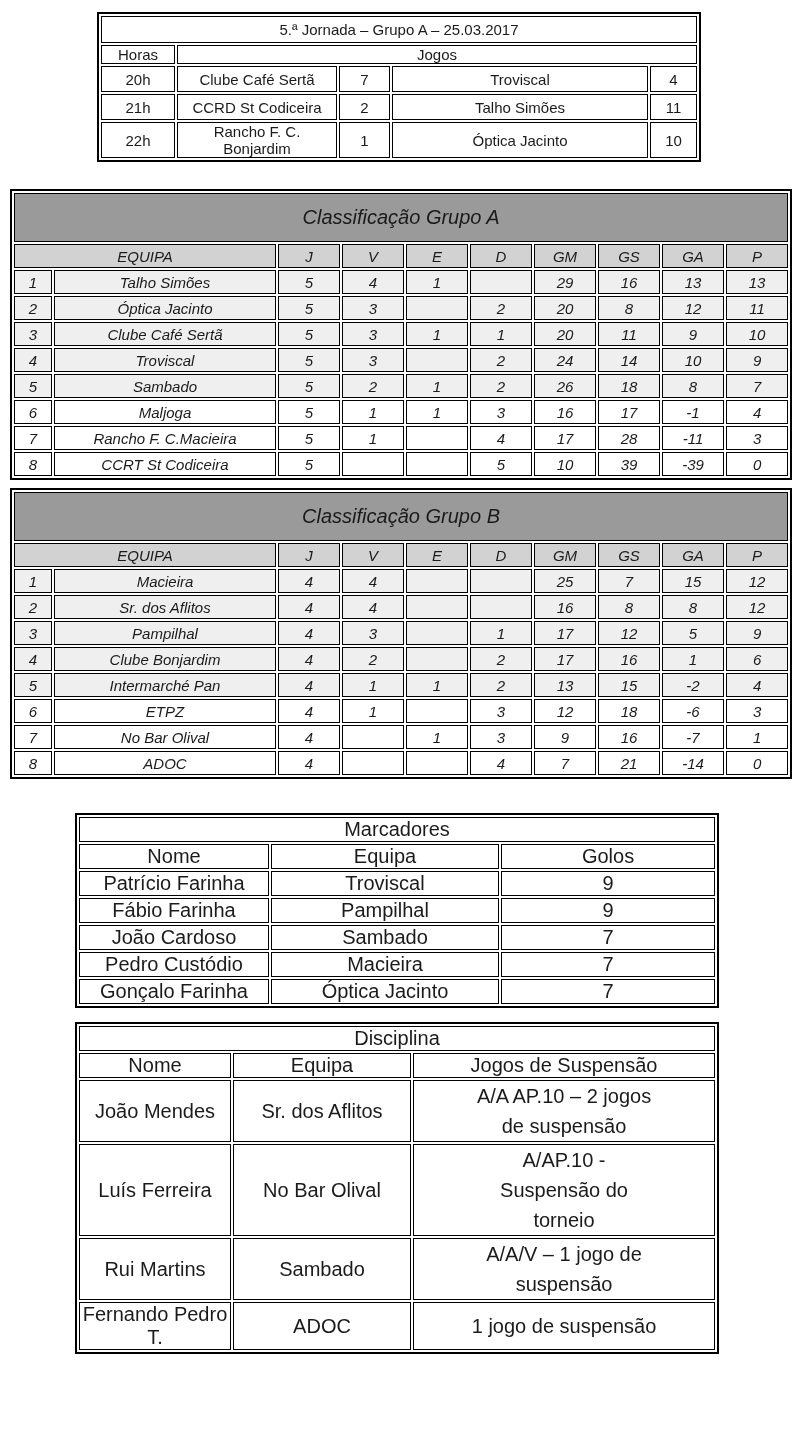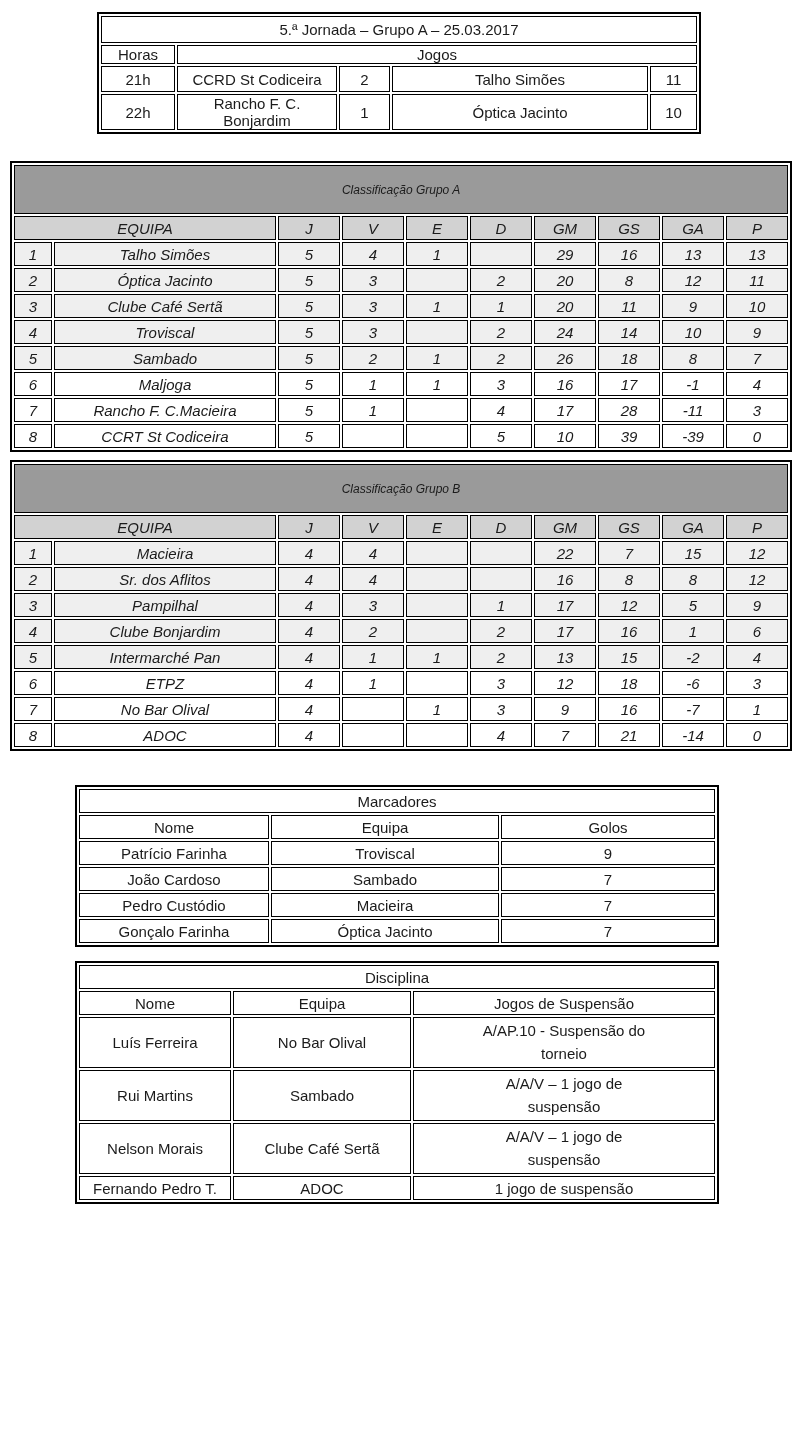--- a/index.html
+++ b/index.html
@@ -29,26 +29,26 @@
   .t1 { width: 593px; margin: 12px 0 0 97px; border: 2.5px solid #000; font-size: 15px; }
   .t1 td { height: 26px; }
   .t1 .r-title td { height: 27px; }
   .t1 .r-head td { height: 18px; }
 
   
   .clf { width: 780px; border: 2.5px solid #000; font-size: 15px; font-style: italic; }
   .clf-a { margin: 27px 0 0 10px; }
   .clf-b { margin: 8px 0 0 10px; }
   .clf td { height: 24px; }
-  .clf .r-gtitle td { background: #9a9a9a; height: 49px; font-size: 12px; }
+  .clf .r-gtitle td { background: #9a9a9a; height: 49px; font-size: 20px; }
   .clf .r-ghead td { background: #d2d2d2; }
   .clf tr.shade td { background: #efefef; }
 
   
-  .mc { width: 640px; border: 2.5px solid #000; font-size: 15px; }
+  .mc { width: 640px; border: 2.5px solid #000; font-size: 20px; }
   .mc td { height: 24px; }
   .mc-marc { margin: 34px 0 0 75px; }
   .mc-disc { margin: 14px 4px 0 75px; }
   .mc-disc tr.tall td { height: 51px; }
   .wrapn { display: block; max-width: 178px; margin: 0 auto; line-height: 1.5; }
 </style>
 </head>
 <body>
 
 <table class="t1">
@@ -61,20 +61,27 @@
   </colgroup>
   <tbody>
       <tr class="r-title">
     <td colspan="5">5.ª Jornada – Grupo A – 25.03.2017</td>
   </tr>
   <tr class="r-head">
     <td>Horas</td>
     <td colspan="4">Jogos</td>
   </tr>
   <tr>
+    <td>20h</td>
+    <td>Clube Café Sertã</td>
+    <td>7</td>
+    <td>Troviscal</td>
+    <td>4</td>
+  </tr>
+  <tr>
     <td>21h</td>
     <td>CCRD St Codiceira</td>
     <td>2</td>
     <td>Talho Simões</td>
     <td>11</td>
   </tr>
   <tr>
     <td>22h</td>
     <td>Rancho F. C. Bonjardim</td>
     <td>1</td>
@@ -239,21 +246,21 @@
     <td>GA</td>
     <td>P</td>
   </tr>
   <tr class="shade">
     <td>1</td>
     <td>Macieira</td>
     <td>4</td>
     <td>4</td>
     <td></td>
     <td></td>
-    <td>22</td>
+    <td>25</td>
     <td>7</td>
     <td>15</td>
     <td>12</td>
   </tr>
   <tr class="shade">
     <td>2</td>
     <td>Sr. dos Aflitos</td>
     <td>4</td>
     <td>4</td>
     <td></td>
@@ -352,20 +359,25 @@
     <td>Nome</td>
     <td>Equipa</td>
     <td>Golos</td>
   </tr>
   <tr>
     <td>Patrício Farinha</td>
     <td>Troviscal</td>
     <td>9</td>
   </tr>
   <tr>
+    <td>Fábio Farinha</td>
+    <td>Pampilhal</td>
+    <td>9</td>
+  </tr>
+  <tr>
     <td>João Cardoso</td>
     <td>Sambado</td>
     <td>7</td>
   </tr>
   <tr>
     <td>Pedro Custódio</td>
     <td>Macieira</td>
     <td>7</td>
   </tr>
   <tr>
@@ -385,39 +397,39 @@
   <tbody>
       <tr>
     <td colspan="3">Disciplina</td>
   </tr>
   <tr>
     <td>Nome</td>
     <td>Equipa</td>
     <td>Jogos de Suspensão</td>
   </tr>
   <tr class="tall">
+    <td>João Mendes</td>
+    <td>Sr. dos Aflitos</td>
+    <td>
+          <span class="wrapn">A/A AP.10 – 2 jogos de suspensão</span>
+        </td>
+  </tr>
+  <tr class="tall">
     <td>Luís Ferreira</td>
     <td>No Bar Olival</td>
     <td>
           <span class="wrapn">A/AP.10 - Suspensão do torneio</span>
         </td>
   </tr>
   <tr class="tall">
     <td>Rui Martins</td>
     <td>Sambado</td>
     <td>
           <span class="wrapn">A/A/V – 1 jogo de suspensão</span>
         </td>
   </tr>
-  <tr class="tall">
-    <td>Nelson Morais</td>
-    <td>Clube Café Sertã</td>
-    <td>
-          <span class="wrapn">A/A/V – 1 jogo de suspensão</span>
-        </td>
-  </tr>
   <tr>
     <td>Fernando Pedro T.</td>
     <td>ADOC</td>
     <td><span>1 jogo de suspensão</span></td>
   </tr>
 </tbody>
   </table>
 
 </body></html>

